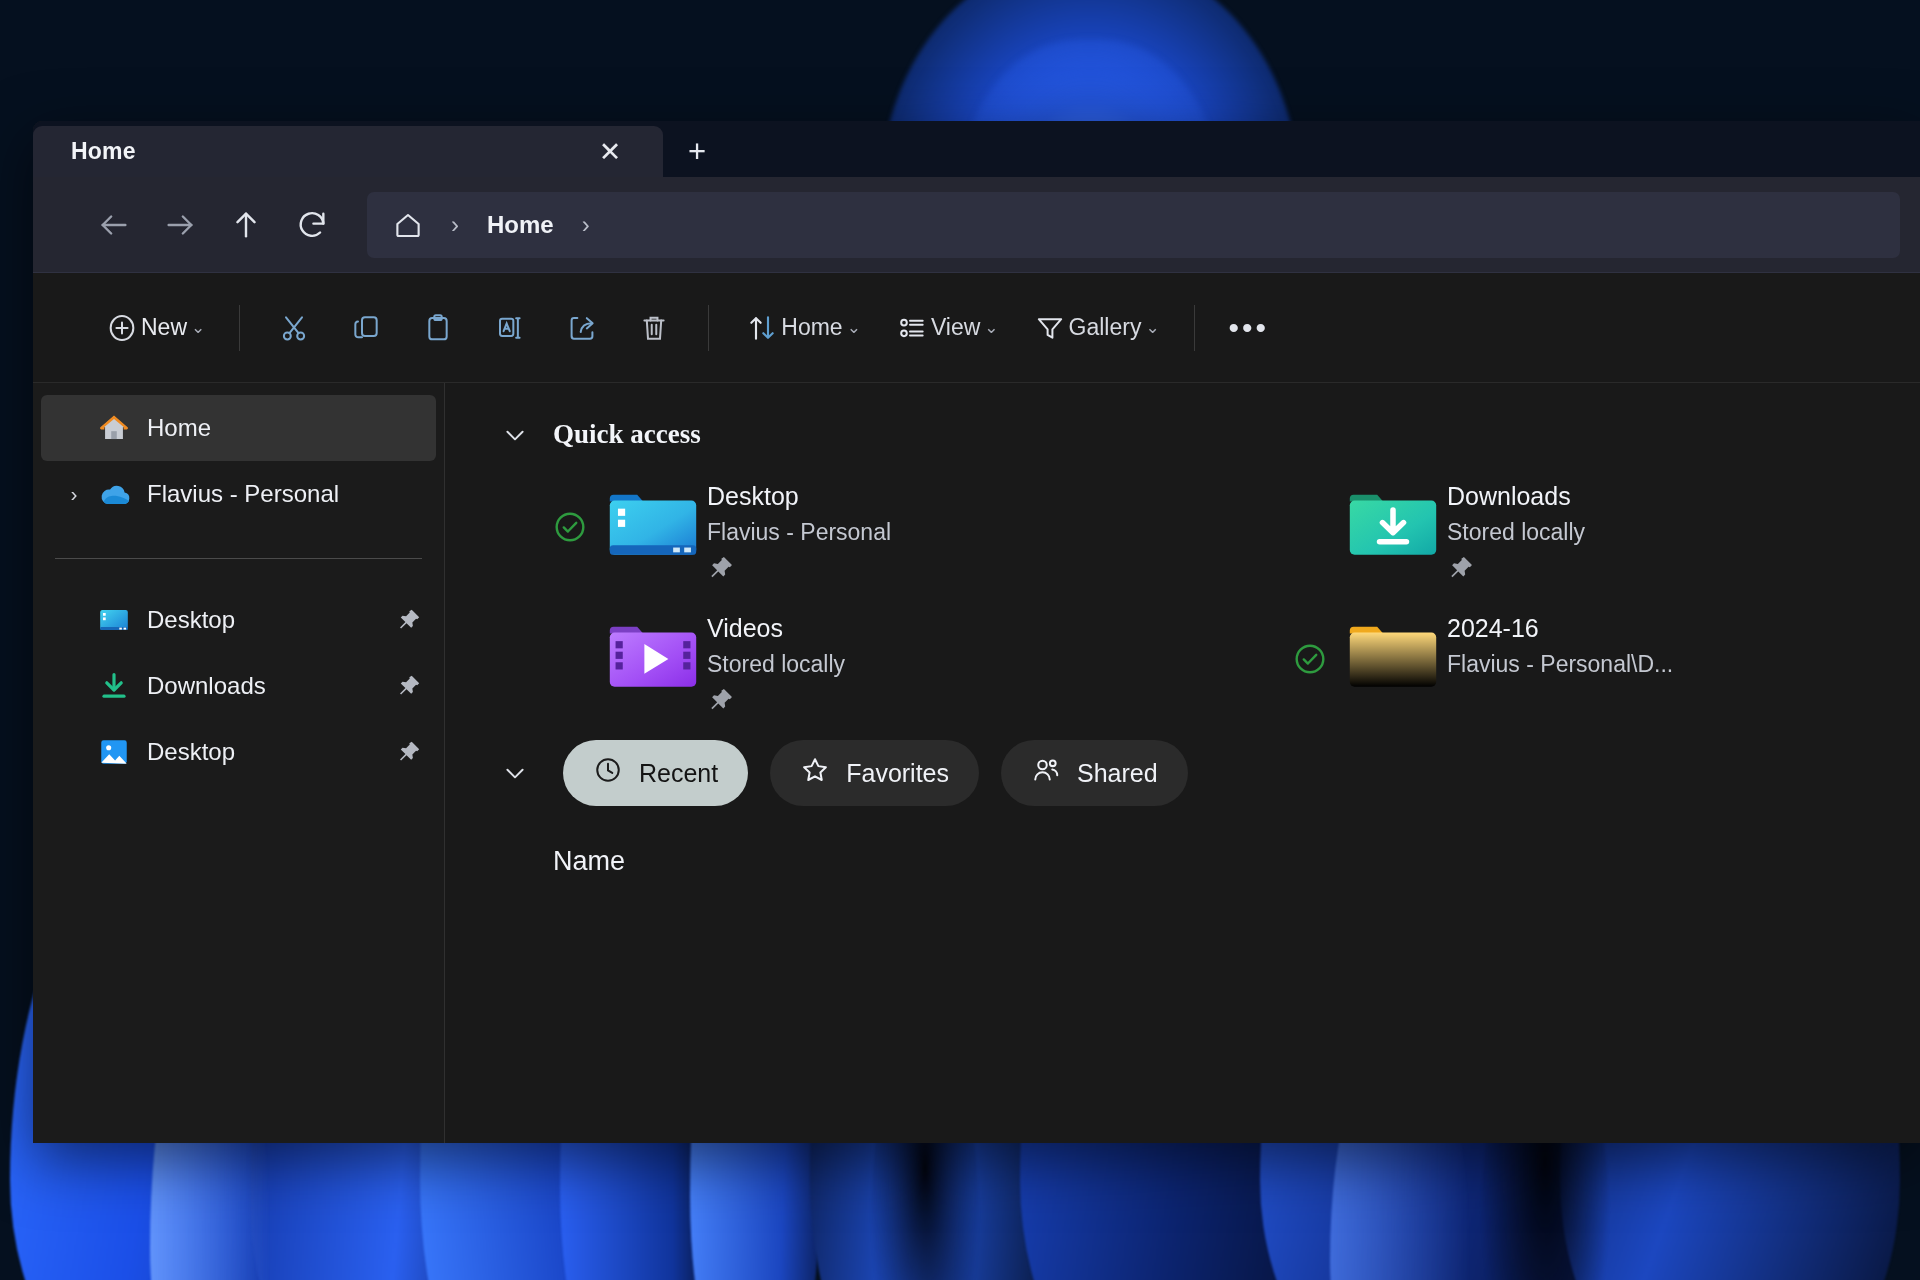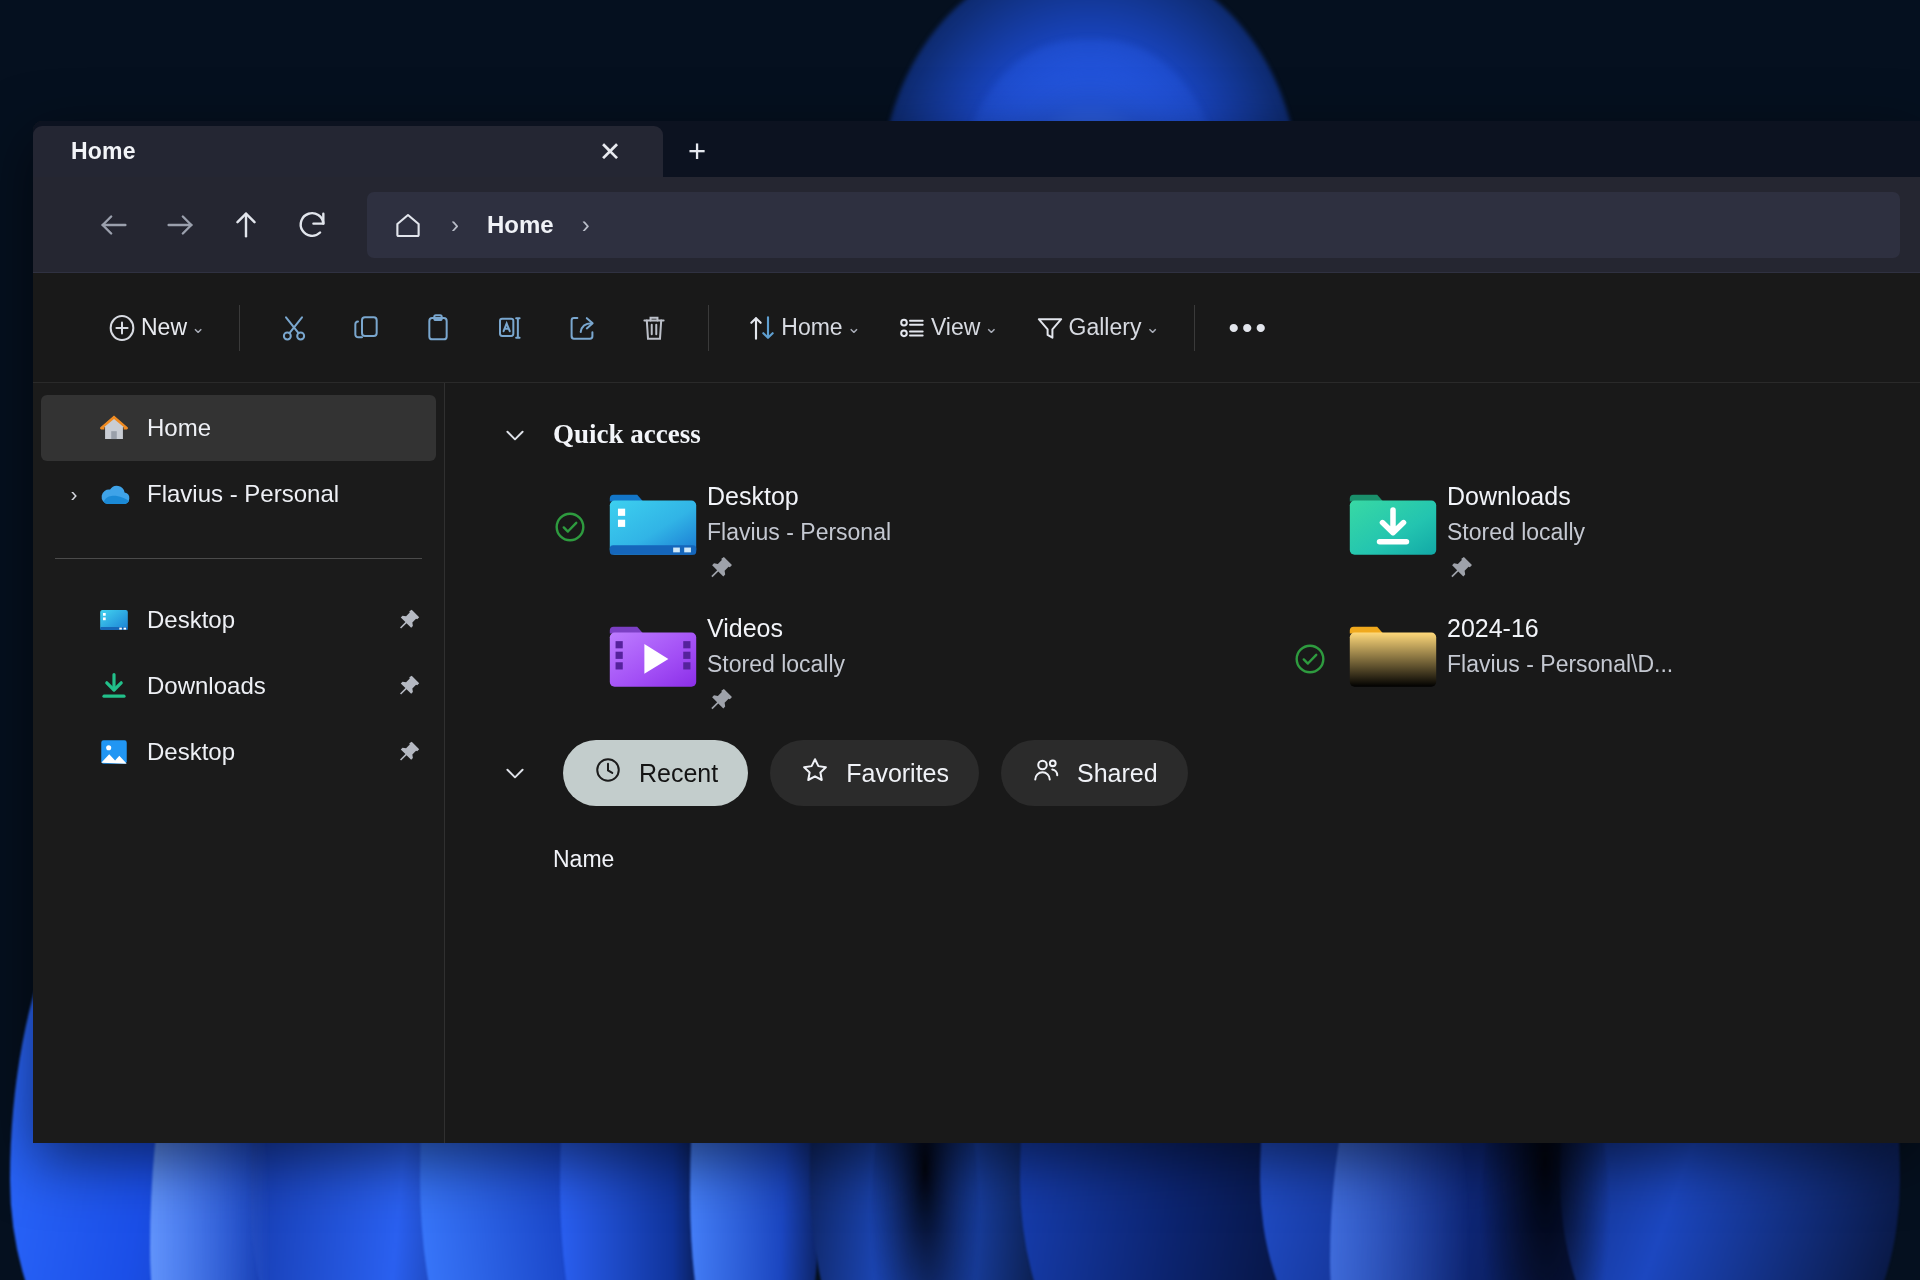--- a/index.html
+++ b/index.html
@@ -284,21 +284,21 @@
     background: #2b2b2b;
     color: #f0f2f7;
     font-size: 25px;
     cursor: pointer;
   }
   .pill.active { background: #c3cdcc; color: #141414; }
   .pill svg { width: 30px; height: 30px; }
 
   #col-header {
     padding: 40px 0 0 108px;
-    font-size: 23px; color: #f1f3f8;
+    font-size: 27px; color: #f1f3f8;
   }
 </style>
 </head>
 <body>
 
 <div id="desktop">
   <div class="bloom-layer petal-top"></div>
   <div class="bloom-layer petal-top2"></div>
   <div id="bloom-bottom">
     <div class="b b1"></div>

